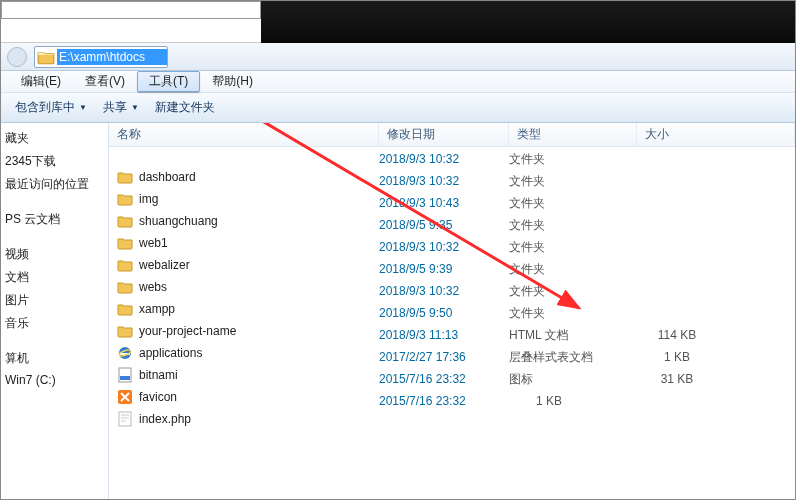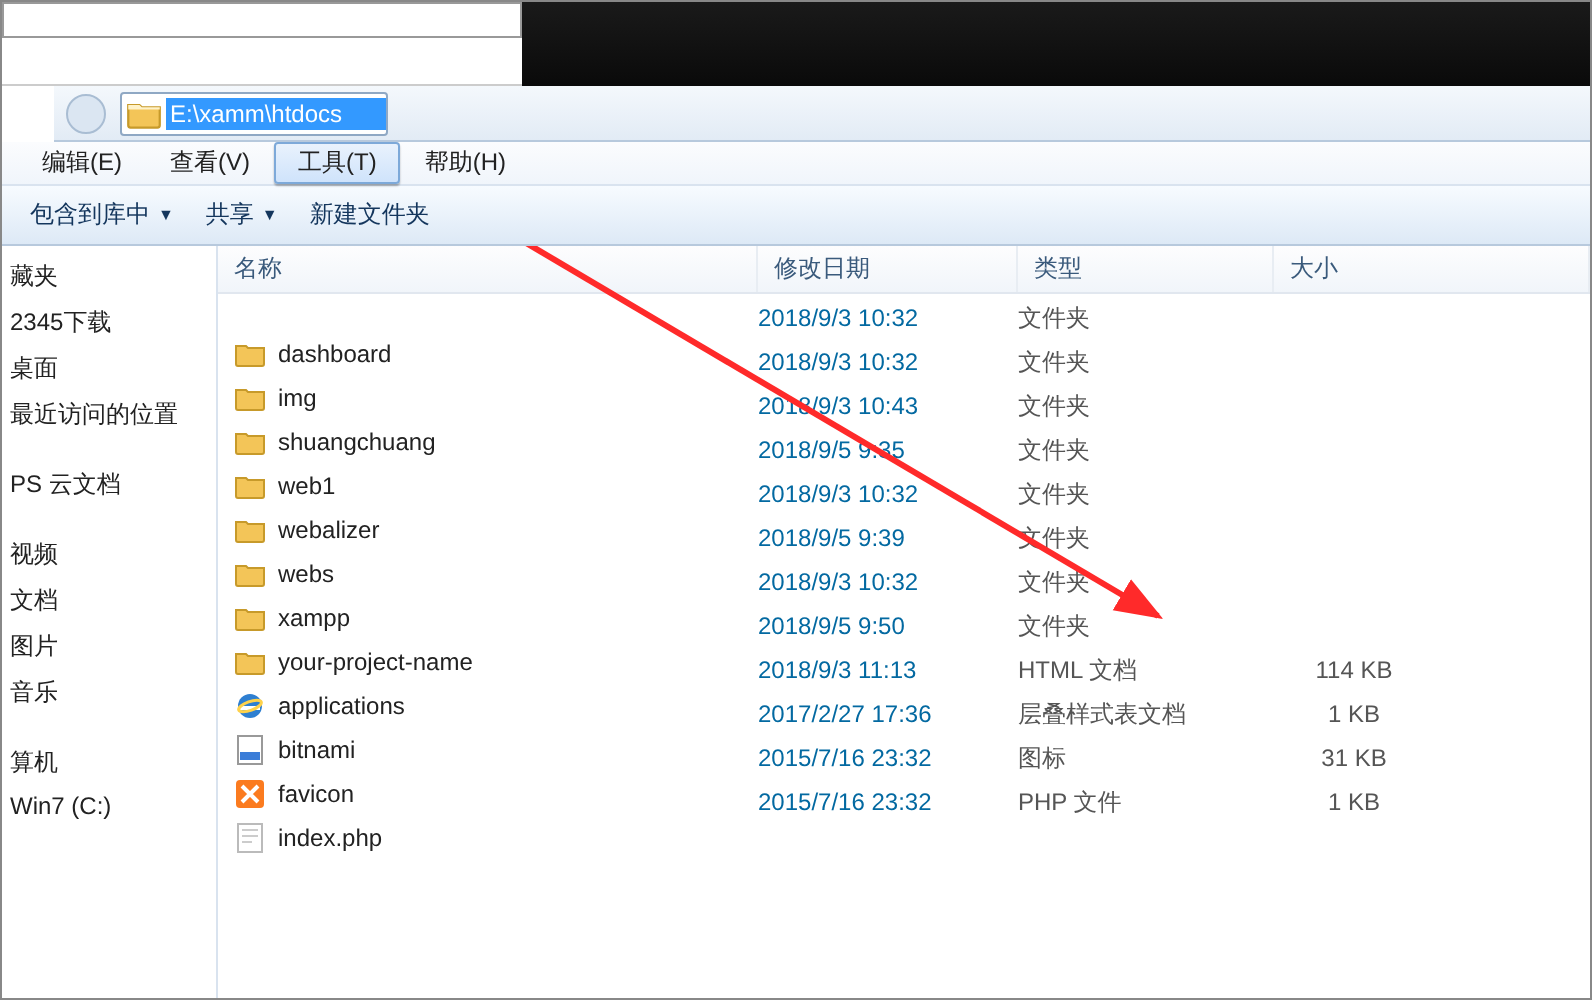--- a/index.html
+++ b/index.html
@@ -25,21 +25,21 @@
   }
   .top-dark .right-dark {
     position:absolute; left:260px; top:0; right:0; height:42px;
     background: linear-gradient(#1a1a1a,#0a0a0a);
     color:#444; font-size:10px; padding:4px 8px;
   }
   .addr-bar {
     height: 28px;
     background: linear-gradient(#f4f8fc, #e2ebf5);
     border-bottom:1px solid #b7c9dd;
-    display:flex; align-items:center; padding:3px 6px;margin-left:26px;
+    display:flex; align-items:center; padding:3px 6px;
   }
   .nav-btn {
     width:20px; height:20px; border-radius:50%; background:#dbe6f2;
     border:1px solid #a9bdd3; margin-right:1px;
   }
   .addr-field {
     flex:0 0 auto;
     display:flex; align-items:center;
     border:1px solid #8fa8c4;
     border-radius:2px;
@@ -164,21 +164,20 @@
   <div class="tool-btn">
       <span>新建文件夹</span>
     </div>
 </div>
 
 <div class="content">
 
   <div class="sidebar" id="sidebar">
       <div class="side-item">藏夹</div>
       <div class="side-item">2345下载</div>
-      <div class="side-item">桌面</div>
       <div class="side-item">最近访问的位置</div>
       <div class="side-blank"></div>
       <div class="side-item">PS 云文档</div>
       <div class="side-blank"></div>
       <div class="side-item">视频</div>
       <div class="side-item">文档</div>
       <div class="side-item">图片</div>
       <div class="side-item">音乐</div>
       <div class="side-blank"></div>
       <div class="side-item">算机</div>
@@ -320,21 +319,20 @@
         </div>
         <div class="row">
           <div class="r-name">
             <span class="ficon"><svg viewBox="0 0 16 16">
                 <rect x="2" y="1" width="12" height="14" fill="#fff" stroke="#bbb"></rect>
                 <path d="M4 4h8M4 7h8M4 10h5" stroke="#ccc"></path>
               </svg></span>
             <span>index.php</span>
           </div>
           <div class="r-date">2015/7/16 23:32</div>
-          <div class="r-type">PHP 文件</div>
           <div class="r-size">1 KB</div>
         </div>
       </div>
 
     <svg class="arrow-overlay" width="688" height="380">
       <defs>
         <marker id="ah" markerWidth="10" markerHeight="10" refX="7" refY="3" orient="auto">
           <path d="M0,0 L8,3 L0,6 z" fill="#ff2a2a"></path>
         </marker>
       </defs>

